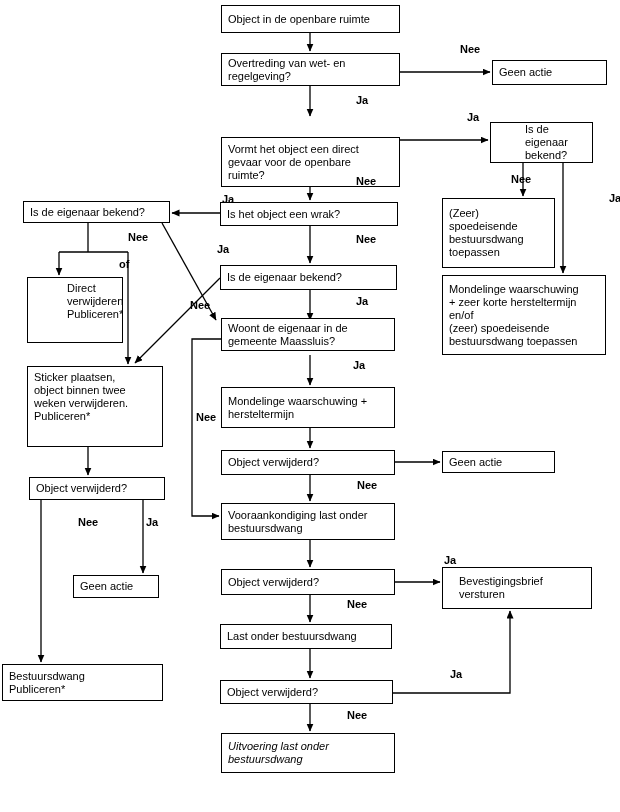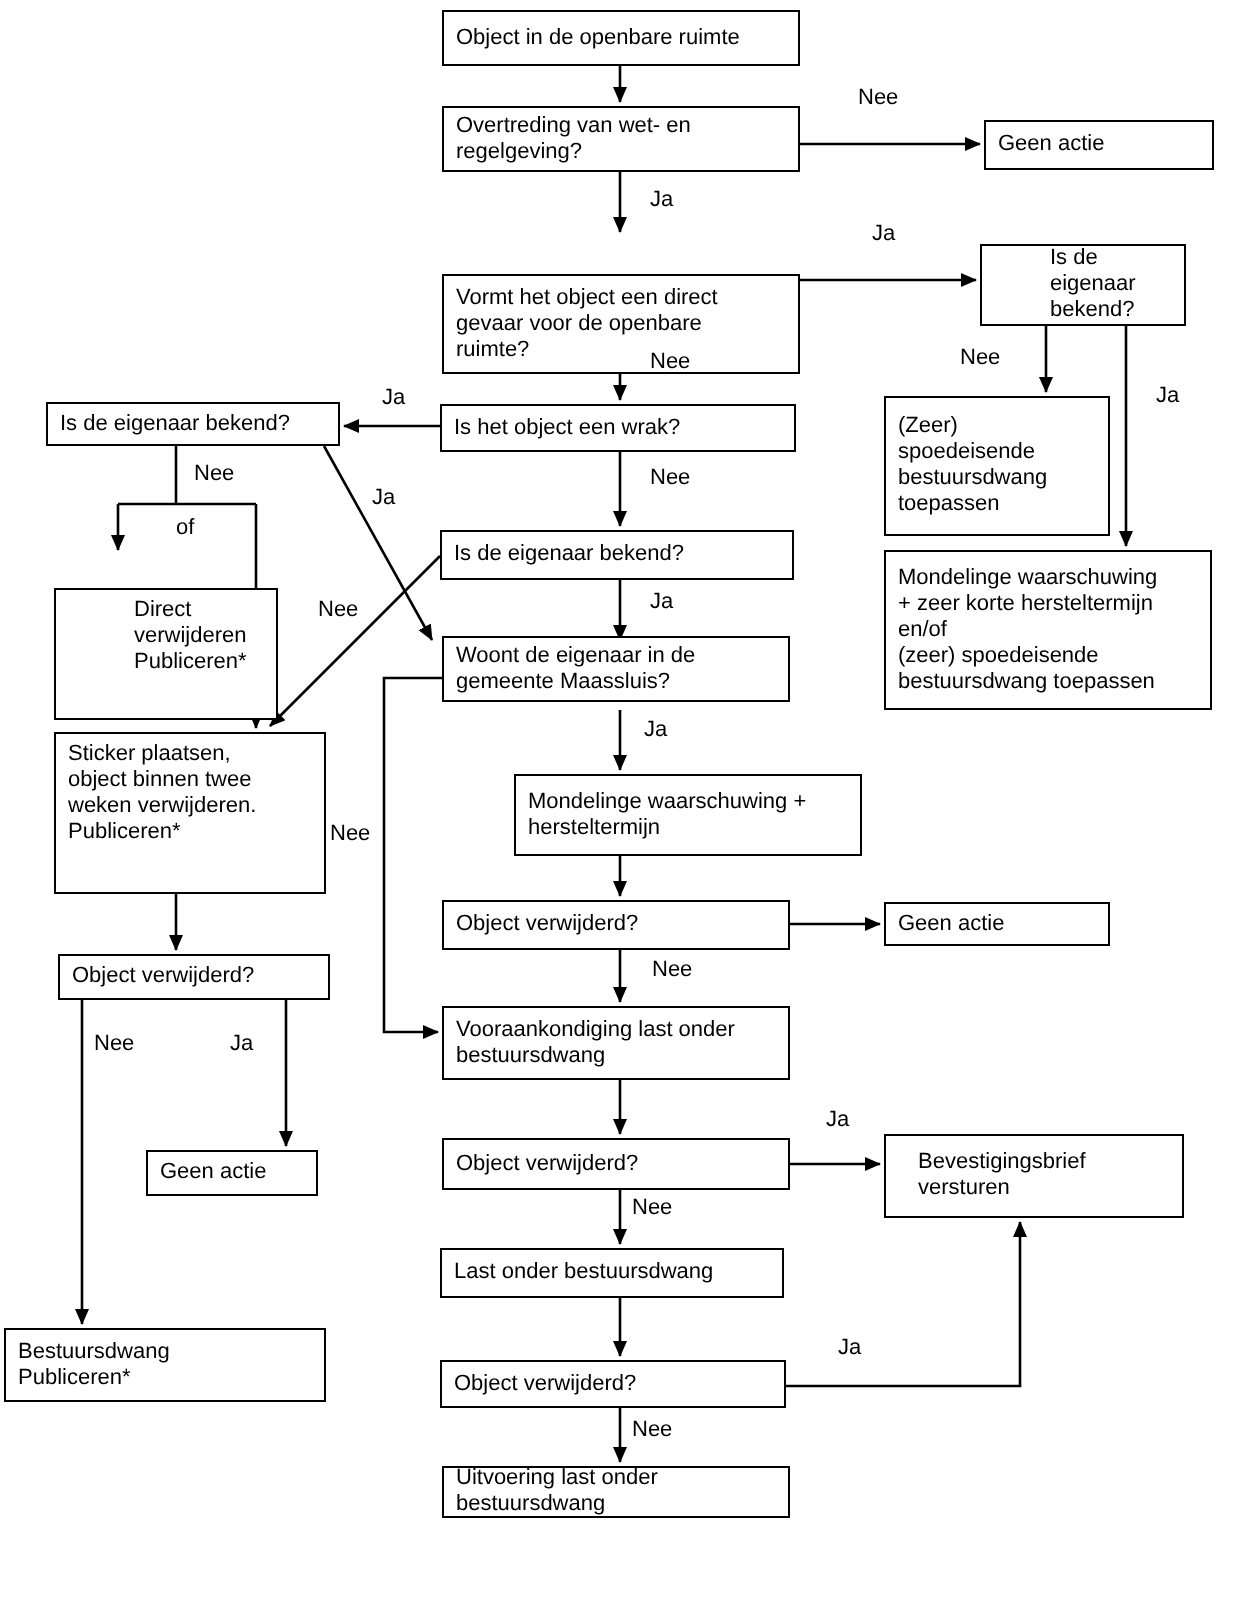--- a/index.html
+++ b/index.html
@@ -9,22 +9,23 @@
     overflow:hidden;
   }
   svg.edges{position:absolute;left:0;top:0;pointer-events:none;}
   .node{
     position:absolute;box-sizing:border-box;border:1.5px solid #000;
     background:#fff;display:flex;align-items:center;
     padding:1px 6px;font-size:11px;line-height:13px;white-space:pre-line;
   }
   .node.top{align-items:flex-start;padding-top:4px;}
   .elabel{
-    position:absolute;font-size:11px;font-weight:normal;line-height:11px;
+    position:absolute;font-size:11px;font-weight:bold;line-height:11px;
     white-space:nowrap;
+    margin-left:31px;
   }
 </style>
 </head>
 <body>
 
 <div class="canvas">
 
   <svg class="edges" width="620" height="812" viewBox="0 0 620 812">
     <defs>
       <marker id="arr" markerUnits="userSpaceOnUse" markerWidth="9" markerHeight="8" refX="7.5" refY="3.5" orient="auto">
@@ -78,44 +79,44 @@
 spoedeisende
 bestuursdwang
 toepassen</div>
   <div class="node" style="left:442px;top:275px;width:164px;height:80px;">Mondelinge waarschuwing
 + zeer korte hersteltermijn
 en/of
 (zeer) spoedeisende
 bestuursdwang toepassen</div>
   <div class="node" style="left:220px;top:202px;width:178px;height:24px;">Is het object een wrak?</div>
   <div class="node" style="left:23px;top:201px;width:147px;height:22px;">Is de eigenaar bekend?</div>
-  <div class="node top" style="left:27px;top:294px;width:112px;height:66px;padding-left:39px;">Direct
+  <div class="node top" style="left:27px;top:277px;width:96px;height:66px;padding-left:39px;">Direct
 verwijderen
 Publiceren*</div>
   <div class="node" style="left:220px;top:265px;width:177px;height:25px;">Is de eigenaar bekend?</div>
   <div class="node" style="left:221px;top:318px;width:174px;height:33px;">Woont de eigenaar in de
 gemeente Maassluis?</div>
   <div class="node top" style="left:27px;top:366px;width:136px;height:81px;">Sticker plaatsen,
 object binnen twee
 weken verwijderen.
 Publiceren*</div>
-  <div class="node" style="left:221px;top:387px;width:174px;height:41px;margin-left:36px;">Mondelinge waarschuwing +
+  <div class="node" style="left:221px;top:387px;width:174px;height:41px;">Mondelinge waarschuwing +
 hersteltermijn</div>
   <div class="node" style="left:221px;top:450px;width:174px;height:25px;">Object verwijderd?</div>
   <div class="node" style="left:442px;top:451px;width:113px;height:22px;">Geen actie</div>
   <div class="node" style="left:221px;top:503px;width:174px;height:37px;">Vooraankondiging last onder
 bestuursdwang</div>
   <div class="node" style="left:29px;top:477px;width:136px;height:23px;">Object verwijderd?</div>
   <div class="node" style="left:73px;top:575px;width:86px;height:23px;">Geen actie</div>
   <div class="node" style="left:221px;top:569px;width:174px;height:26px;">Object verwijderd?</div>
   <div class="node" style="left:442px;top:567px;width:150px;height:42px;padding-left:16px;">Bevestigingsbrief
 versturen</div>
   <div class="node" style="left:220px;top:624px;width:172px;height:25px;">Last onder bestuursdwang</div>
   <div class="node" style="left:220px;top:680px;width:173px;height:24px;">Object verwijderd?</div>
-  <div class="node" style="left:221px;top:733px;width:174px;height:26px;">Uitvoering last onder
+  <div class="node" style="left:221px;top:733px;width:174px;height:40px;font-style:italic;">Uitvoering last onder
 bestuursdwang</div>
   <div class="node" style="left:2px;top:664px;width:161px;height:37px;">Bestuursdwang
 Publiceren*</div>
 
   <div class="elabel" style="left:429px;top:44px;">Nee</div>
   <div class="elabel" style="left:325px;top:95px;">Ja</div>
   <div class="elabel" style="left:436px;top:112px;">Ja</div>
   <div class="elabel" style="left:325px;top:176px;">Nee</div>
   <div class="elabel" style="left:191px;top:194px;">Ja</div>
   <div class="elabel" style="left:325px;top:234px;">Nee</div>

